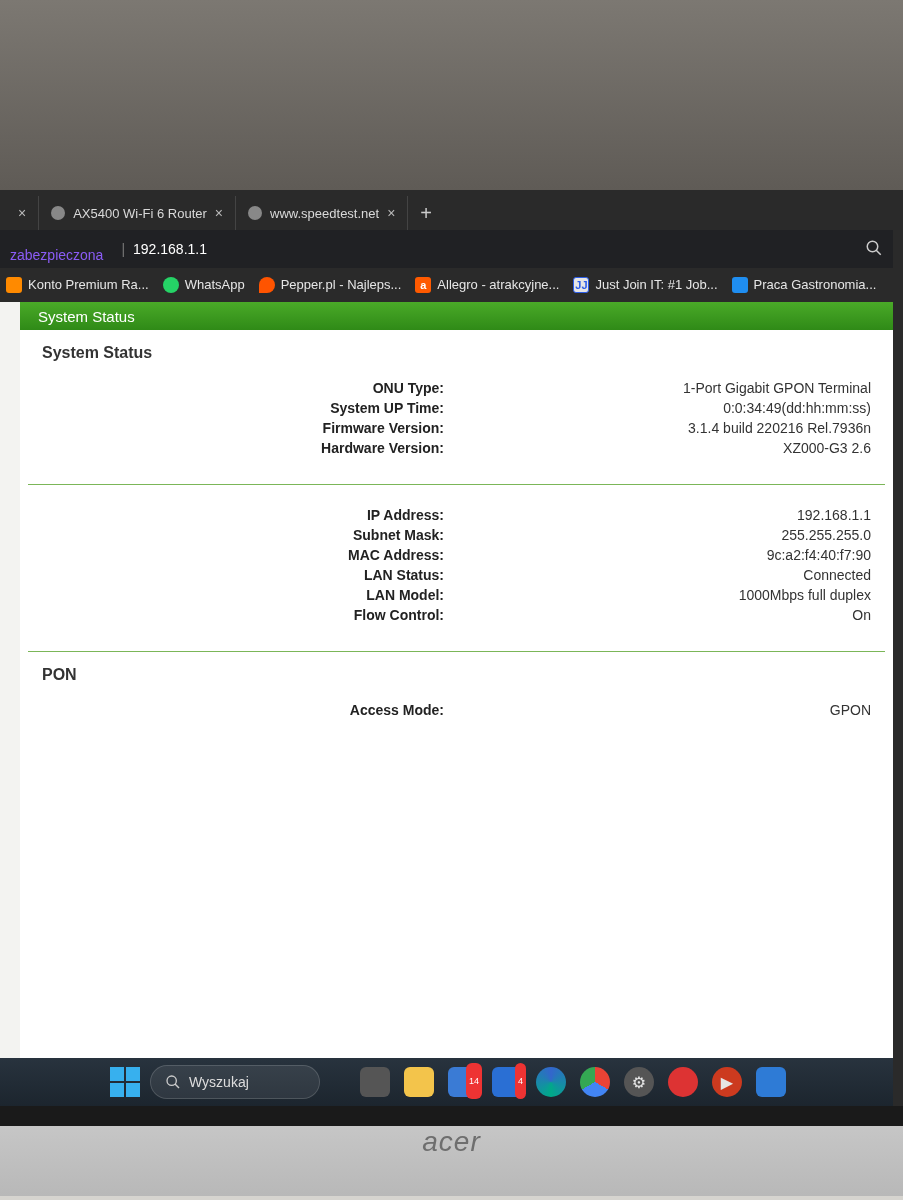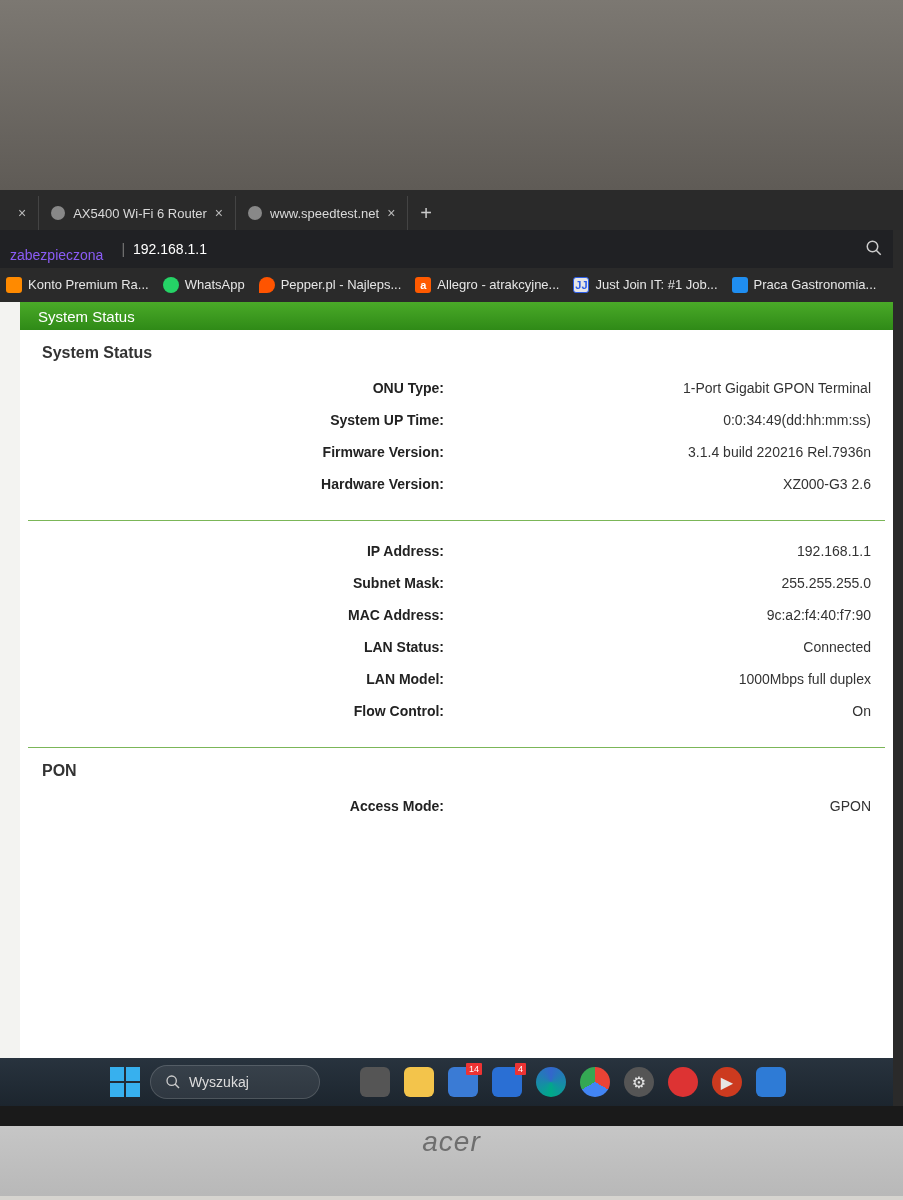--- a/index.html
+++ b/index.html
@@ -31,35 +31,35 @@
   .bm { display:flex; align-items:flex-start; gap:6px; white-space:nowrap; cursor:pointer; }
   .bmicon { width:16px; height:16px; border-radius:3px; display:inline-flex; align-items:center; justify-content:center; font-size:11px; font-weight:bold; }
 
   
   .page { background:#f3f3f1; height: 756px; overflow:hidden; }
   .page-inner { margin-left:20px; background:#fff; height:100%; position:relative; }
   .banner { background:#3a9a1f; background:linear-gradient(#4aaa28,#2f8a17); color:#fff; height:28px; display:flex; align-items:center; padding:0 18px; font-size:15px; }
 
   .section { padding: 14px 22px 8px 22px; }
   .section-title { font-size:16px; font-weight:bold; color:#333; padding-bottom:10px; }
-  .kv-grid { display:grid; grid-template-columns: 420px 1fr; row-gap:16px; font-size:14px; color:#333; padding: 8px 0 20px 0; }
+  .kv-grid { display:grid; grid-template-columns: 420px 1fr; row-gap:4px; font-size:14px; color:#333; padding: 8px 0 20px 0; }
   .k { text-align:right; font-weight:bold; padding-right:18px; color:#222; }
   .v { text-align:right; color:#333; }
   .hr { height:1px; background:#5aa42e; margin:0 8px; opacity:.8; }
 
   
   .taskbar { height:48px; background:linear-gradient(#28333e,#1c252e); display:flex; align-items:center; padding:0 10px; gap:10px; }
   .tb-gap { width:90px; }
   .start { width:30px; height:30px; display:grid; grid-template-columns:1fr 1fr; grid-template-rows:1fr 1fr; gap:2px; cursor:pointer; }
   .start span:nth-child(1){background:#37b0ee;} .start span:nth-child(2){background:#37b0ee;}
   .start span:nth-child(3){background:#37b0ee;} .start span:nth-child(4){background:#37b0ee;}
   .searchpill { display:flex; align-items:center; gap:8px; background:rgba(255,255,255,.08); border:1px solid rgba(255,255,255,.15); border-radius:20px; height:34px; padding:0 14px; color:#ddd; font-size:14px; width:170px; cursor:text; }
   .tbicons { display:flex; align-items:center; gap:14px; margin-left:30px; }
   .tbicon { width:30px; height:30px; border-radius:6px; display:flex; align-items:center; justify-content:center; font-size:16px; cursor:pointer; position:relative; }
-  .badge { position:absolute; top:-4px; right:-4px; background:#e33; color:#fff; font-size:9px; padding:0 3px; border-radius:1px; line-height:12px; }
+  .badge { position:absolute; top:-4px; right:-4px; background:#e33; color:#fff; font-size:9px; padding:12px 3px; border-radius:6px; line-height:12px; }
 
   
   .bezel-bottom { height:20px; background:#1a1a1a; }
   .chassis { height:70px; background:linear-gradient(#c6c6c6,#b8b8b8); display:flex; align-items:flex-start; justify-content:center; color:#6e6e6e; font-size:28px; font-style:italic; letter-spacing:1px; }
   .deck { height:170px; background:#d6d4cf; position:relative; }
   .vent { position:absolute; right:20px; top:30px; width:420px; height:70px;
           background:repeating-linear-gradient(15deg,#bbb 0 3px,#d6d4cf 3px 8px); border-radius:8px; opacity:.6; }
 </style>
 </head>
 <body>

